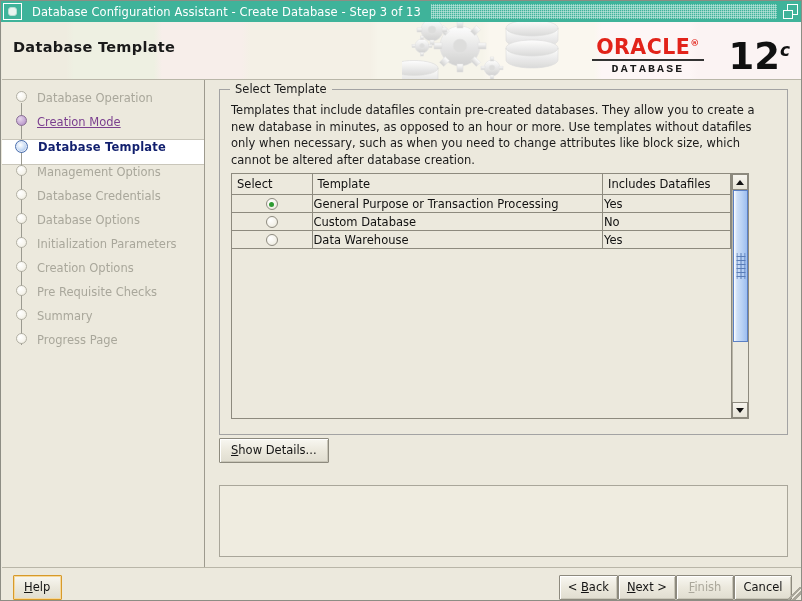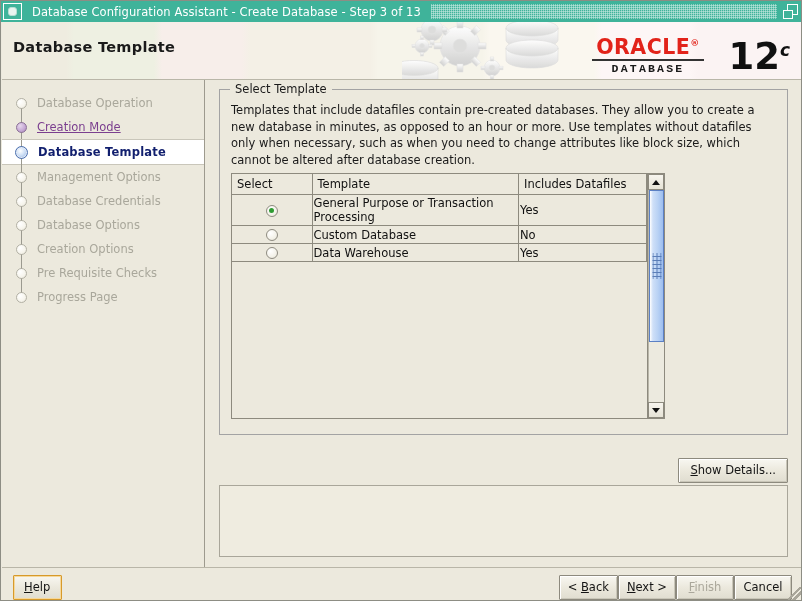--- a/index.html
+++ b/index.html
@@ -144,21 +144,21 @@
     border-right: 1px solid #9d9a8e;
     box-sizing: border-box;
   }
   .steps {
     position: relative;
     padding-top: 11px;
   }
   .step {
     position: relative;
     height: 24px;
-    display: flex; align-items: center;
+    display: flex; 
     box-sizing: border-box;
   }
   .step .connector {
     position: absolute;
     left: 19px; top: 0; width: 1px; height: 24px;
     background: #9b9a90;
   }
   .step.first .connector { top: 12px; height: 12px; }
   .step.last .connector { height: 12px; }
   .bullet {
@@ -229,21 +229,21 @@
   .desc {
     position: absolute; left: 11px; top: 12px;
     width: 545px;
     font-size: 11.5px; color: #1a1a1a;
     line-height: 16.5px;
     font-family: "DejaVu Sans", "Liberation Sans", sans-serif;
   }
 
   .table-wrap {
     position: absolute; left: 11px; top: 83px;
-    width: 434px; height: 246px;
+    width: 518px; height: 246px;
     border: 1px solid #8d8a7e;
     background: #ece9dd;
     box-sizing: border-box;
     display: flex;
   }
   .table-area {
     flex: 1 1 auto;
     overflow: hidden;
     position: relative;
   }
@@ -336,22 +336,22 @@
     transform: translate(-50%, -50%);
     width: 9px; height: 26px;
     background-image:
       repeating-linear-gradient(0deg, #4a6fae 0 1px, transparent 1px 4px),
       repeating-linear-gradient(90deg, #4a6fae 0 1px, transparent 1px 4px);
     background-size: 4px 4px;
     opacity: .85;
   }
 
   .show-details-row {
-    position: absolute; left: 13px; top: 378px; width: 569px;
-    display: flex; justify-content: flex-end;
+    position: absolute; left: 13px; top: 358px; width: 569px;
+    display: flex; justify-content: flex-start;
   }
   .btn {
     font-family: "DejaVu Sans", "Liberation Sans", sans-serif;
     font-size: 11.5px;
     color: #141414;
     background: linear-gradient(180deg, #f8f7f1 0%, #ebe8dc 52%, #e0ddd0 100%);
     border: 1px solid #8d8a7e;
     border-radius: 1px;
     padding: 4px 11px 5px;
     box-shadow: inset 1px 1px 0 #ffffff, inset -1px -1px 0 #c9c6b8;
@@ -527,33 +527,43 @@
         <div class="step-label disabled">Database Credentials</div>
       </div>
 
 
       <div class="step">
         <div class="connector"></div>
         <div class="bullet todo"></div>
         <div class="step-label disabled">Database Options</div>
       </div>
 
+      <div class="step">
+        <div class="connector"></div>
+        <div class="bullet todo"></div>
+        <div class="step-label disabled">Initialization Parameters</div>
+      </div>
 
       <div class="step">
         <div class="connector"></div>
         <div class="bullet todo"></div>
         <div class="step-label disabled">Creation Options</div>
       </div>
 
       <div class="step">
         <div class="connector"></div>
         <div class="bullet todo"></div>
         <div class="step-label disabled">Pre Requisite Checks</div>
       </div>
 
+      <div class="step">
+        <div class="connector"></div>
+        <div class="bullet todo"></div>
+        <div class="step-label disabled">Summary</div>
+      </div>
 
       <div class="step last">
         <div class="connector"></div>
         <div class="bullet todo"></div>
         <div class="step-label disabled">Progress Page</div>
       </div>
 
     </div>
   </div>
 

